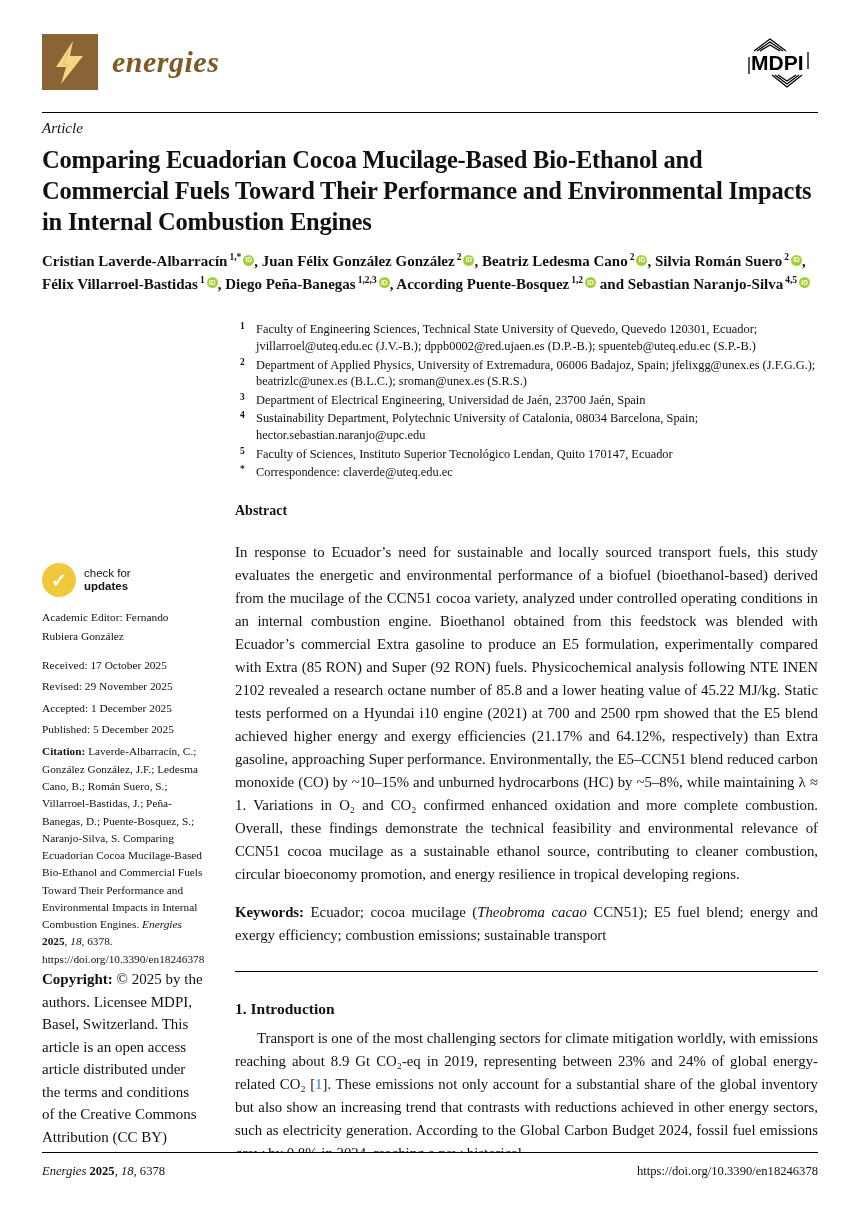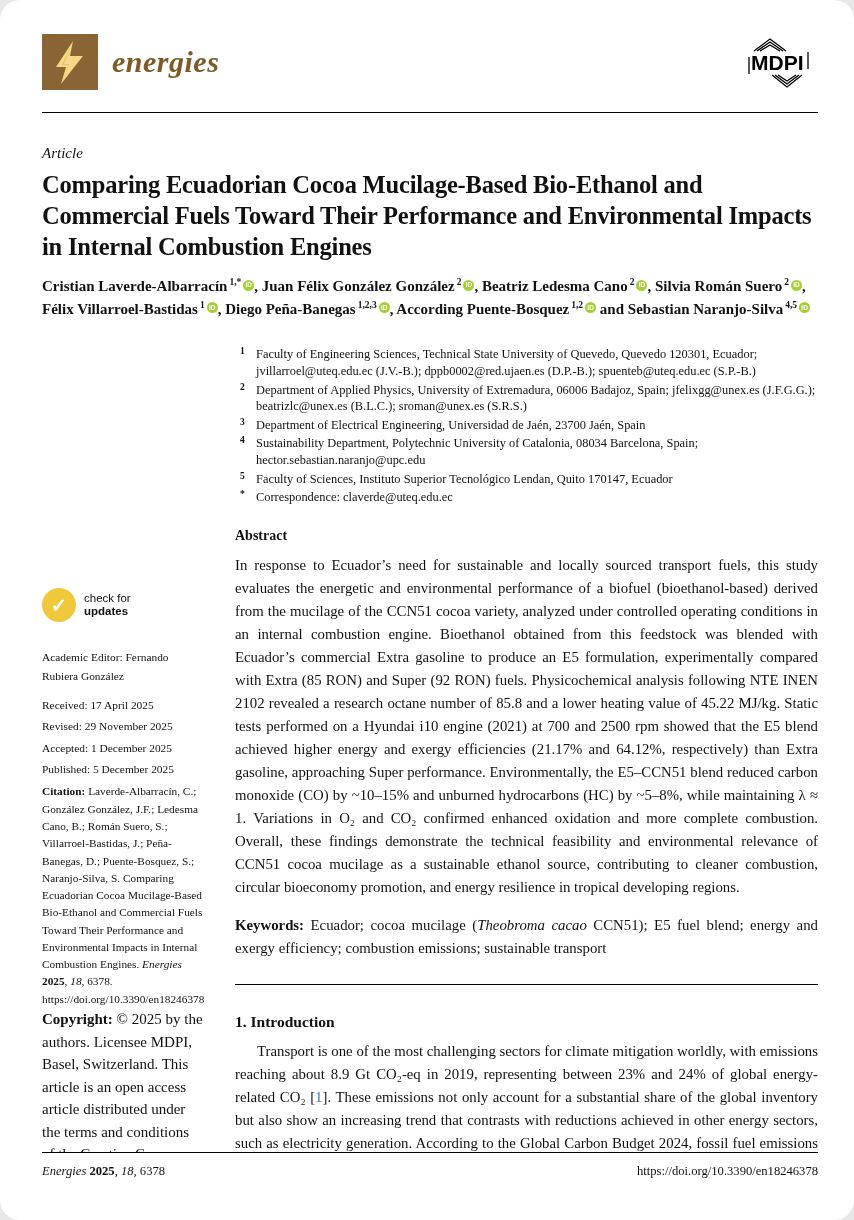--- a/index.html
+++ b/index.html
@@ -1,56 +1,56 @@
 <!DOCTYPE html>
 <html><head>
 <meta charset="utf-8">
 <style>
   html,body{margin:0;padding:0;background:#e8e8e8;}
   .page{width:854px;height:1220px;margin:0 auto;background:#fff;position:relative;
-        font-family:"Liberation Serif",serif;color:#111;overflow:hidden;border-radius:20px;}
+        font-family:"Liberation Serif",serif;color:#111;overflow:hidden;}
   
   .header{padding:34px 36px 0 42px;display:flex;justify-content:space-between;align-items:flex-start;}
   .logo-wrap{display:flex;align-items:center;gap:14px;}
   .logo-box{width:56px;height:56px;background:#8a6434;display:flex;align-items:center;justify-content:center;}
   .journal-name{font-style:italic;font-weight:700;font-size:30px;color:#7d5a26;letter-spacing:.5px;}
   .header-rule{margin:16px 36px 0 42px;border-top:1.6px solid #000;}
   
-  .article-label{margin:32px 36px 0 42px;font-style:italic;font-size:15px;}
+  .article-label{margin:7px 36px 0 42px;font-style:italic;font-size:15px;}
   .title{margin:7px 34px 0 42px;font-size:24.5px;font-weight:700;line-height:1.27;letter-spacing:-0.2px;}
   .authors{margin:13px 30px 0 42px;font-size:15px;font-weight:700;line-height:1.5;}
   .authors sup{font-size:9.5px;margin-left:2px;}
   .orcid{display:inline-flex;align-items:center;justify-content:center;width:11px;height:11px;border-radius:50%;
          background:#a6ce39;color:#fff;font-family:"Liberation Sans",sans-serif;font-size:6.5px;font-weight:700;
          vertical-align:4px;margin-left:2px;}
   
   .columns{display:flex;margin:16px 36px 0 42px;}
   .left-col{width:163px;flex:none;margin-right:30px;}
   .left-inner{margin-top:252px;}
   .right-col{flex:1;min-width:0;}
   
   .aff-list{margin-top:10px;font-size:12.4px;line-height:1.34;}
   .aff-row{position:relative;padding-left:21px;margin-bottom:2px;}
   .aff-marker{position:absolute;left:5px;top:-1px;font-size:9.5px;font-weight:700;}
   
   .abstract-heading{margin-top:22px;font-size:14px;font-weight:700;}
-  .body-text{margin-top:10px;font-size:14.8px;line-height:1.555;text-align:justify;}
+  .body-text{margin-top:22px;font-size:14.8px;line-height:1.555;text-align:justify;}
   .keywords{margin-top:15px;font-size:14.8px;line-height:1.555;text-align:justify;}
   .kw-rule{margin-top:24px;border-top:1.2px solid #000;}
   .intro-heading{margin-top:28px;font-size:15.5px;font-weight:700;}
   .intro-p{margin-top:9px;font-size:14.8px;line-height:1.555;text-align:justify;text-indent:22px;}
   .ref{color:#3a77b5;}
   
   .badge{display:flex;align-items:center;gap:8px;cursor:pointer;}
   .badge-circle{width:34px;height:34px;border-radius:50%;background:#f0c83c;color:#fff;flex:none;
                 display:flex;align-items:center;justify-content:center;
                 font-family:"Liberation Sans",sans-serif;font-weight:700;font-size:19px;}
   .badge-text{font-family:"Liberation Sans",sans-serif;font-size:11.5px;line-height:1.15;}
   .badge-line2{font-weight:700;}
-  .editor{margin-top:26px;font-size:11.4px;line-height:1.6;}
+  .editor{margin-top:11px;font-size:11.4px;line-height:1.6;}
   .dates{margin-top:13px;font-size:11.4px;line-height:1.35;}
   .date-row{margin-bottom:6px;}
   .citation{font-size:11.3px;line-height:1.53;}
   .copyright{margin-top:0;font-size:15px;line-height:1.5;}
   .b{font-weight:700;} .i{font-style:italic;}
   
   .footer{position:absolute;left:42px;right:36px;top:1152px;height:68px;background:#fff;
           border-top:1.6px solid #000;padding-top:11px;display:flex;justify-content:space-between;
           font-size:12.6px;}
 </style>
@@ -107,21 +107,21 @@
           <div class="badge-circle">✓</div>
           <div class="badge-text">
             <div>check for</div>
             <div class="badge-line2">updates</div>
           </div>
         </div>
 
         <div class="editor">Academic Editor: Fernando Rubiera González</div>
 
         <div class="dates">
-          <div class="date-row"><span>Received:</span><span> 17 April 2025</span></div>
+          <div class="date-row"><span>Received:</span><span> 17 October 2025</span></div>
           <div class="date-row"><span>Revised:</span><span> 29 November 2025</span></div>
           <div class="date-row"><span>Accepted:</span><span> 1 December 2025</span></div>
           <div class="date-row"><span>Published:</span><span> 5 December 2025</span></div>
         </div>
 
         <div class="citation">
           <span class="b">Citation:</span><span> Laverde-Albarracín, C.; González González, J.F.; Ledesma Cano, B.; Román Suero, S.; Villarroel-Bastidas, J.; Peña-Banegas, D.; Puente-Bosquez, S.; Naranjo-Silva, S. Comparing Ecuadorian Cocoa Mucilage-Based Bio-Ethanol and Commercial Fuels Toward Their Performance and Environmental Impacts in Internal Combustion Engines. </span><span class="i">Energies</span><span class="b"> 2025</span><span>, </span><span class="i">18</span><span>, 6378. https://doi.org/10.3390/en18246378</span>
         </div>
 
         <div class="copyright">

